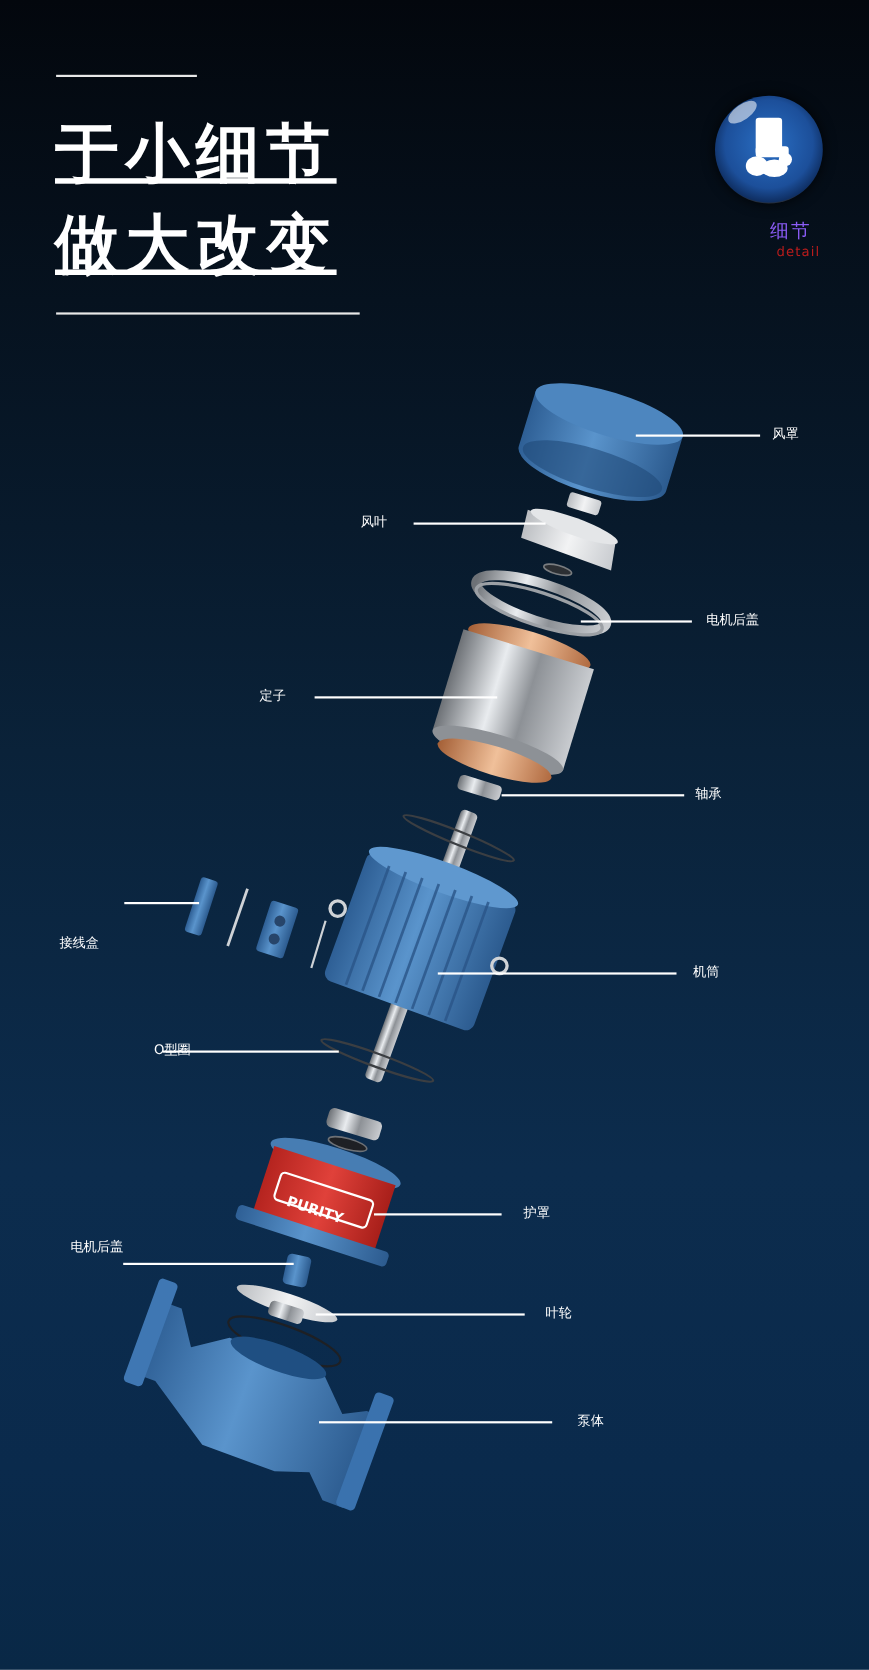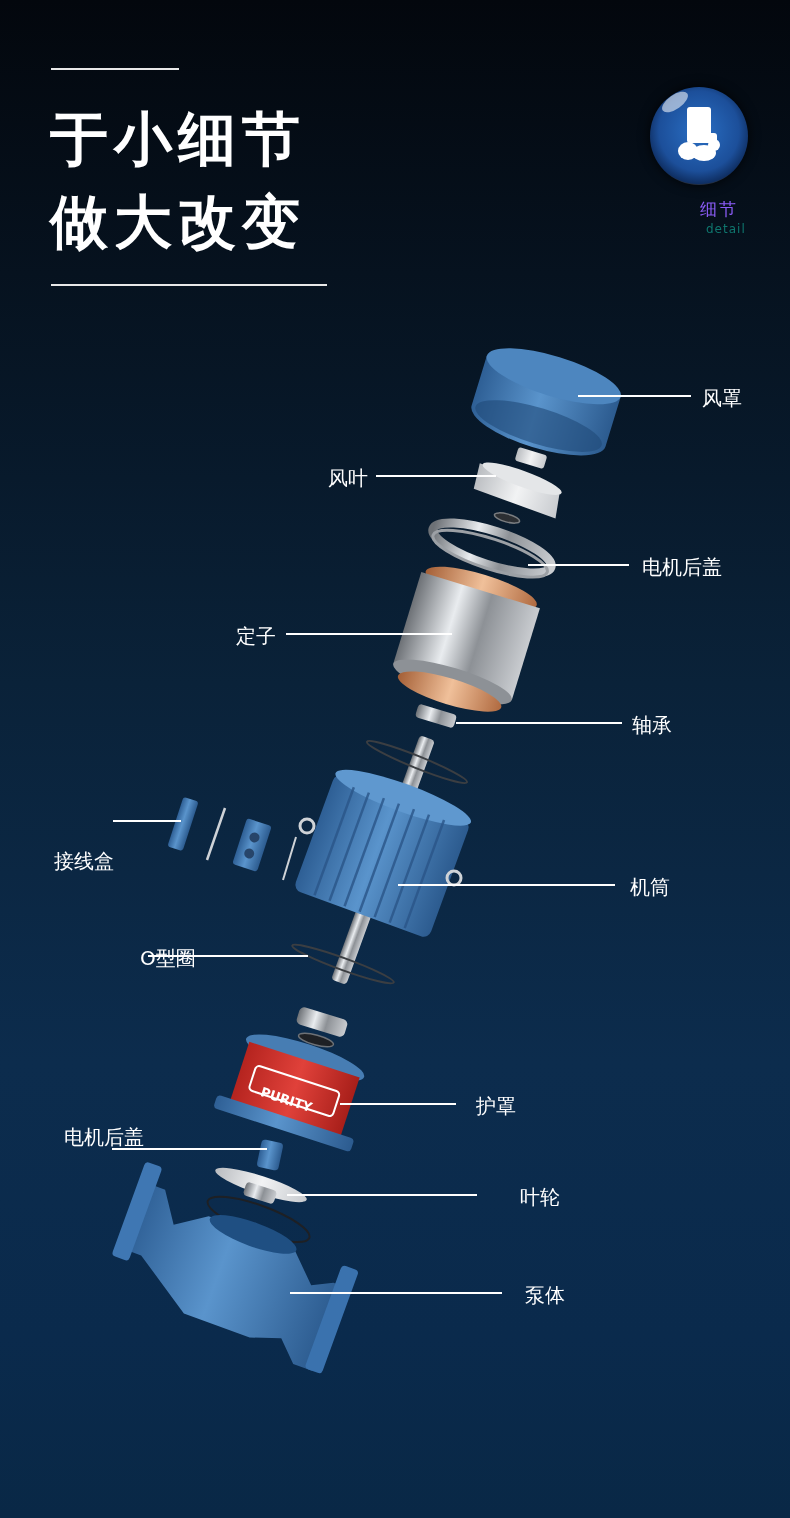--- a/index.html
+++ b/index.html
@@ -6,34 +6,34 @@
   html, body { width: 790px; height: 1518px; overflow: hidden; }
   body {
     position: relative;
     font-family: "DejaVu Sans", "Liberation Sans", sans-serif;
     background: linear-gradient(180deg, #03070d 0%, #06121f 18%, #0a2239 45%, #0c2c4d 70%, #0a2a4c 88%, #092846 100%);
     color: #fff;
   }
   .rule { position: absolute; height: 2px; background: #e8e8e8; }
   .title-line {
     position: absolute; left: 50px; font-size: 58px; font-weight: bold;
-    letter-spacing: 6px; color: #fff; line-height: 1;
+    letter-spacing: 6px; color: #fff; line-height: 1; text-decoration: underline;
   }
   .badge {
     position: absolute; left: 650px; top: 87px; width: 98px; height: 98px; border-radius: 50%;
     background: radial-gradient(circle at 50% 45%, #2a6fc4 0%, #1c4f9a 55%, #0f2f63 72%, #2b2f36 74%, #5a5f66 82%, #1a1c20 100%);
     box-shadow: 0 0 12px rgba(0,0,0,0.8);
   }
   .badge-shine {
     position: absolute; left: 10px; top: 8px; width: 30px; height: 14px; border-radius: 50%;
     background: rgba(255,255,255,0.55); transform: rotate(-35deg);
   }
   .badge-label { position: absolute; left: 700px; top: 198px; font-size: 17px; color: #8b5cf6; letter-spacing: 2px; }
-  .badge-sub { position: absolute; left: 706px; top: 222px; font-size: 12px; color: #0f766e; letter-spacing: 1px; }
-  .label { position: absolute; font-size: 20px; color: #fff; white-space: nowrap; line-height: 1; }
+  .badge-sub { position: absolute; left: 706px; top: 222px; font-size: 12px; color: #b91c1c; letter-spacing: 1px; }
+  .label { position: absolute; font-size: 12px; color: #fff; white-space: nowrap; line-height: 1; }
   .leader { position: absolute; height: 2px; background: #fff; }
   .part { position: absolute; }
 </style>
 </head>
 <body>
 
 <div class="rule" style="left:51px; top:68px; width:128px;"></div>
 <div class="title-line" style="top:110px;">于小细节</div>
 <div class="title-line" style="top:193px;">做大改变</div>
 <div class="rule" style="left:51px; top:284px; width:276px;"></div>
@@ -203,16 +203,16 @@
 <div class="label" style="left:96px; top:948px;margin-left:44px;">O型圈</div>
 <div class="leader" style="left:148px; top:955px; width:160px;"></div>
 
 <div class="leader" style="left:340px; top:1103px; width:116px;"></div>
 <div class="label" style="left:476px; top:1096px;">护罩</div>
 
 <div class="label" style="left:64px; top:1127px;">电机后盖</div>
 <div class="leader" style="left:112px; top:1148px; width:155px;"></div>
 
 <div class="leader" style="left:287px; top:1194px; width:190px;"></div>
-<div class="label" style="left:520px; top:1187px;">叶轮</div>
+<div class="label" style="left:496px; top:1187px;">叶轮</div>
 
 <div class="leader" style="left:290px; top:1292px; width:212px;"></div>
 <div class="label" style="left:525px; top:1285px;text-align:right;">泵体</div>
 
 </body></html>

